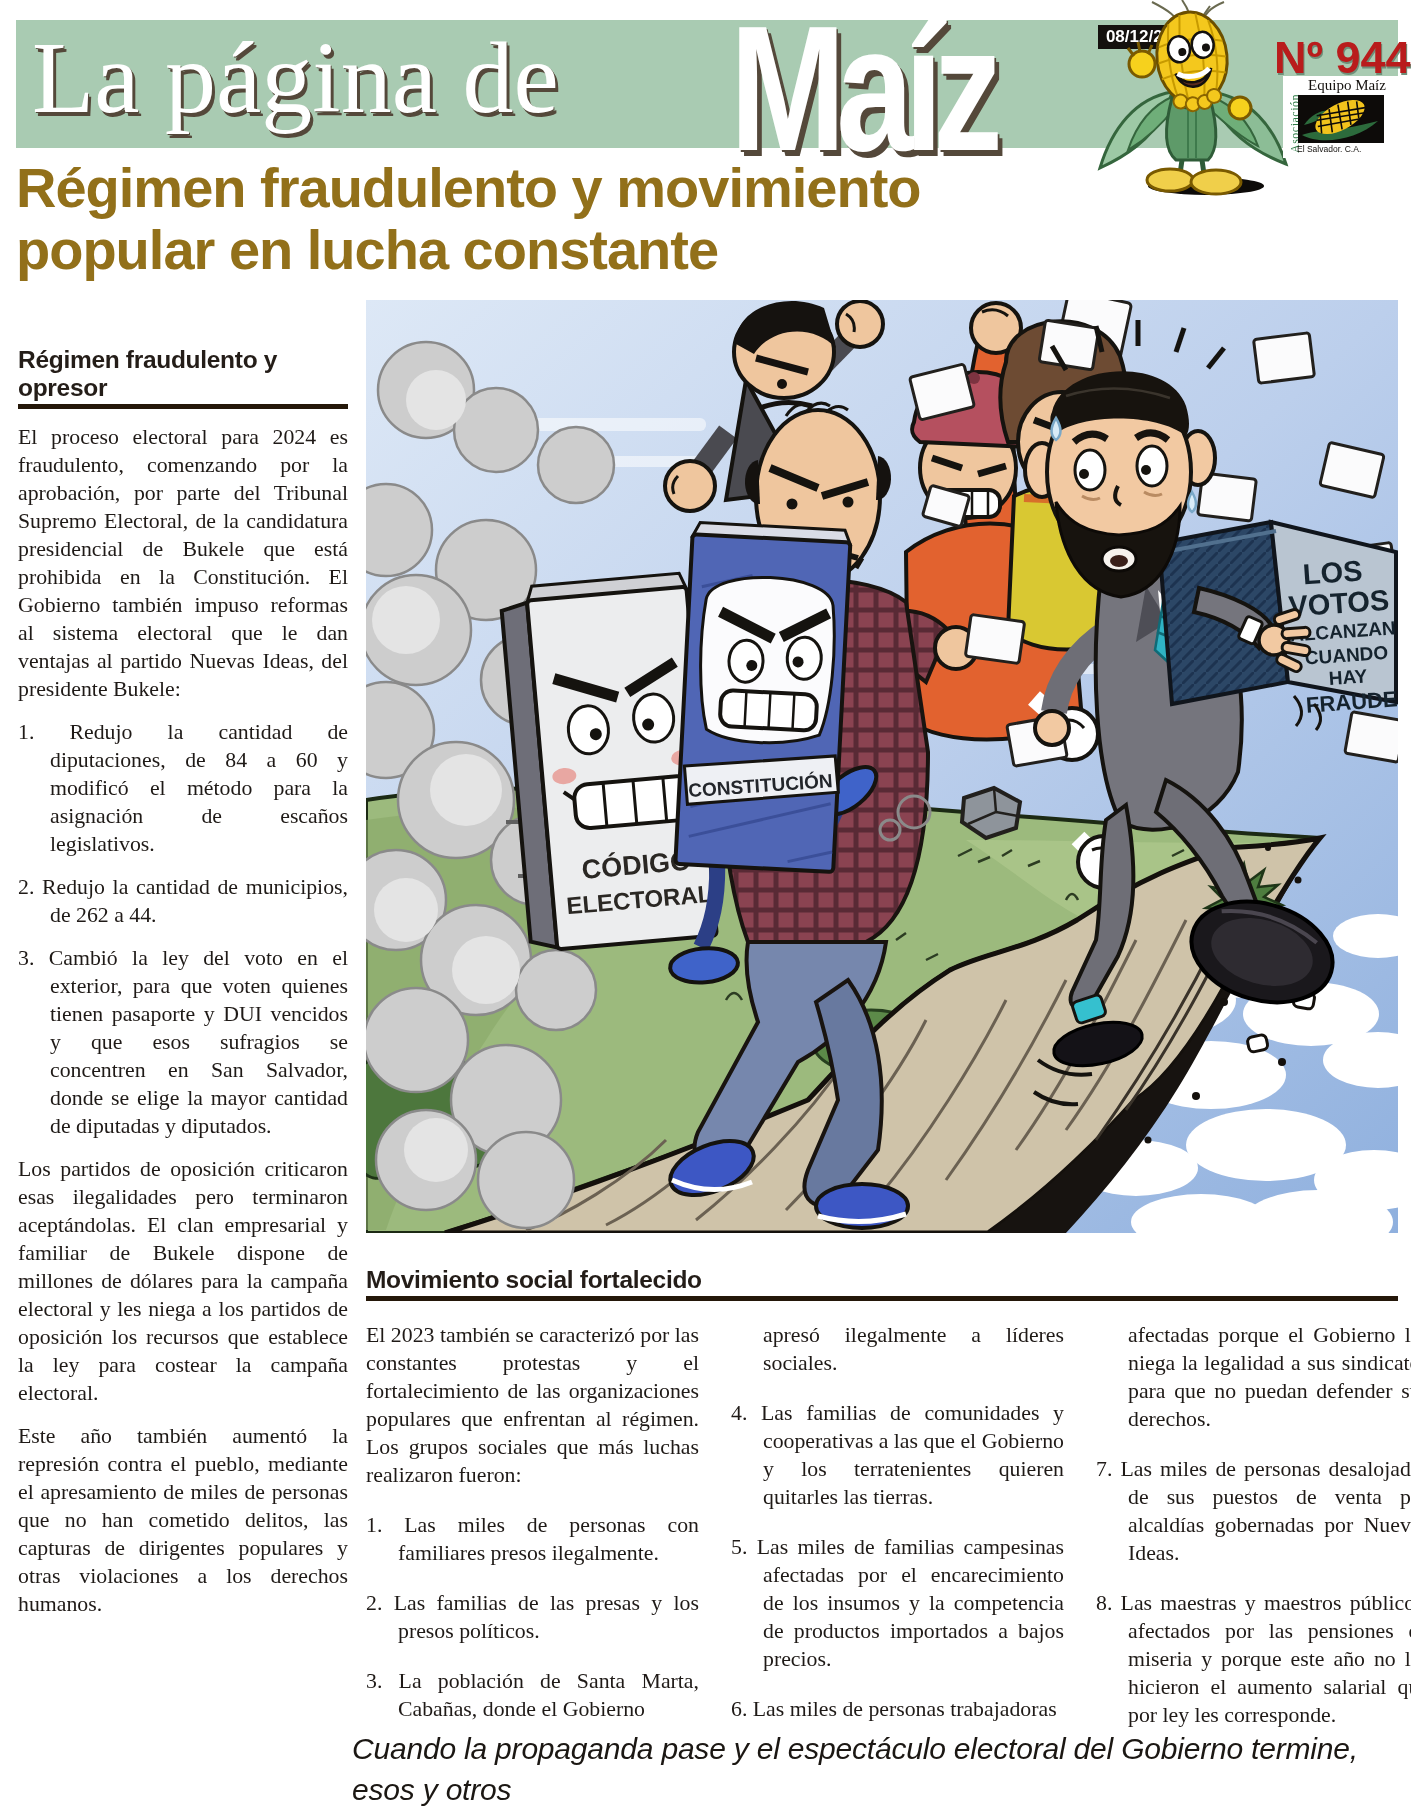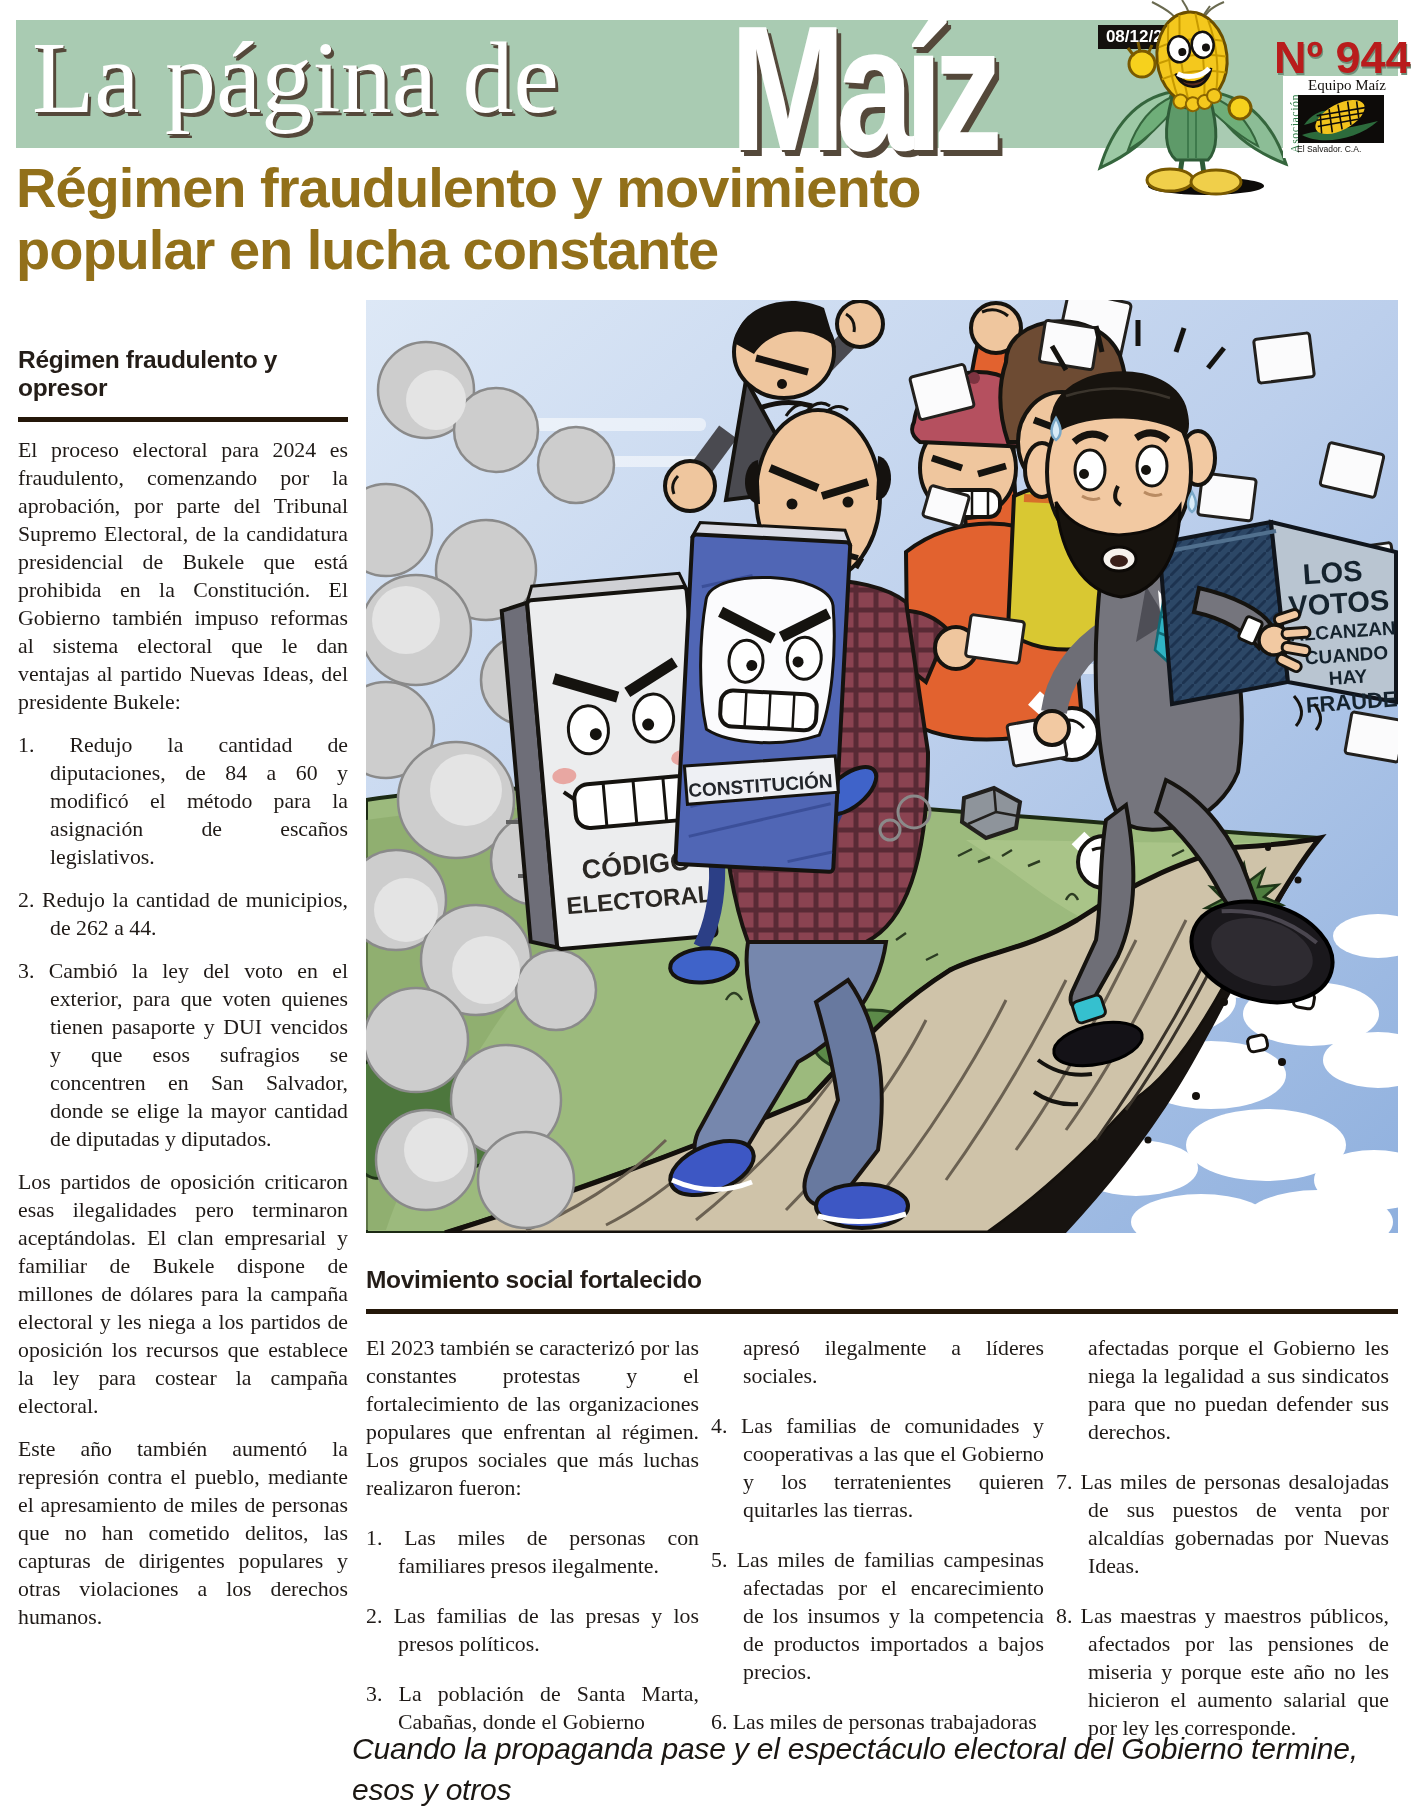--- a/index.html
+++ b/index.html
@@ -25,34 +25,34 @@
   .logo-asoc{position:absolute;left:-20px;top:40px;width:64px;transform:rotate(-90deg);
         transform-origin:center;font-family:"Liberation Serif",serif;font-size:12px;color:#2f7c47;
         text-align:center;letter-spacing:.5px;}
   .logo-country{position:absolute;left:14px;top:68px;width:100px;text-align:left;font-size:8.5px;color:#14110e;}
   
   .headline{position:absolute;left:16px;top:146px;width:1120px;font-size:56px;font-weight:bold;
         line-height:62px;color:#92701a;letter-spacing:-1px;margin-top:11px;}
   
   .leftcol{position:absolute;left:18px;top:346px;width:330px;}
   .intro{font-size:25px;line-height:34px;color:#2a2724;margin:0 0 26px 0;}
-  .sec-head{font-size:24.5px;font-weight:bold;color:#241d18;padding-bottom:15px;margin:0 0 14px 0;
+  .sec-head{font-size:24.5px;font-weight:bold;color:#241d18;padding-bottom:2px;margin:0 0 14px 0;
         border-bottom:5px solid #241709;letter-spacing:-.3px;}
   .serif{font-family:"Liberation Serif",serif;font-size:21.8px;line-height:28px;text-align:justify;color:#1f1a17;}
   .para{margin:0 0 15px 0;}
   .item{margin:0 0 15px 0;padding-left:32px;text-indent:-32px;}
   .cont{margin:0 0 22px 0;padding-left:32px;}
   .item2{margin:0 0 22px 0;padding-left:32px;text-indent:-32px;}
   .para2{margin:0 0 22px 0;}
   
   .illus{position:absolute;left:366px;top:300px;width:1032px;height:933px;}
   
   .bottom{position:absolute;left:366px;top:1266px;width:1032px;}
   .bottom .sec-head{margin-bottom:20px;}
-  .cols{display:flex;gap:12px;}
+  .cols{display:flex;gap:32px;}
   .col{width:333px;flex:0 0 333px;}
   
   .footer{position:absolute;left:352px;top:1728px;width:1062px;font-size:30px;line-height:41px;
         font-style:italic;color:#1b1713;letter-spacing:-.2px;}
   svg text{font-family:"Liberation Sans",sans-serif;}
 </style>
 </head>
 <body>
 
 <div class="page">

